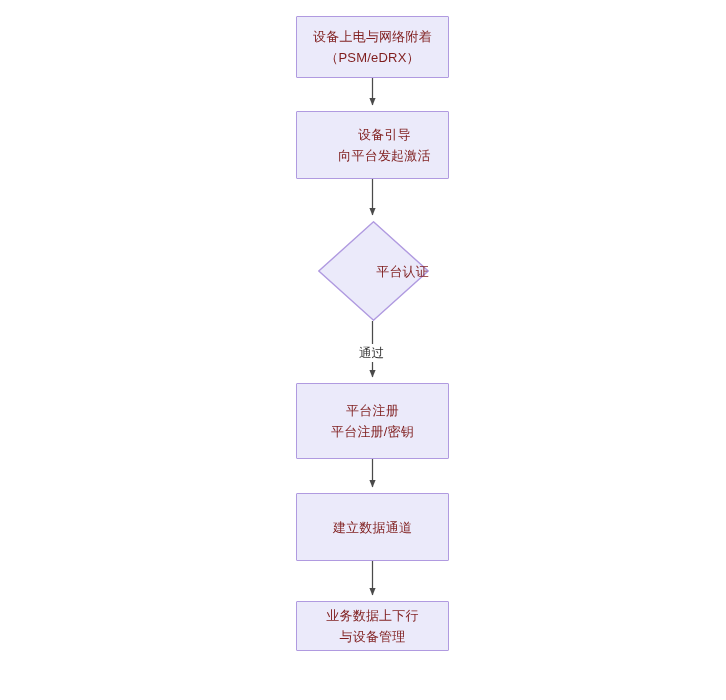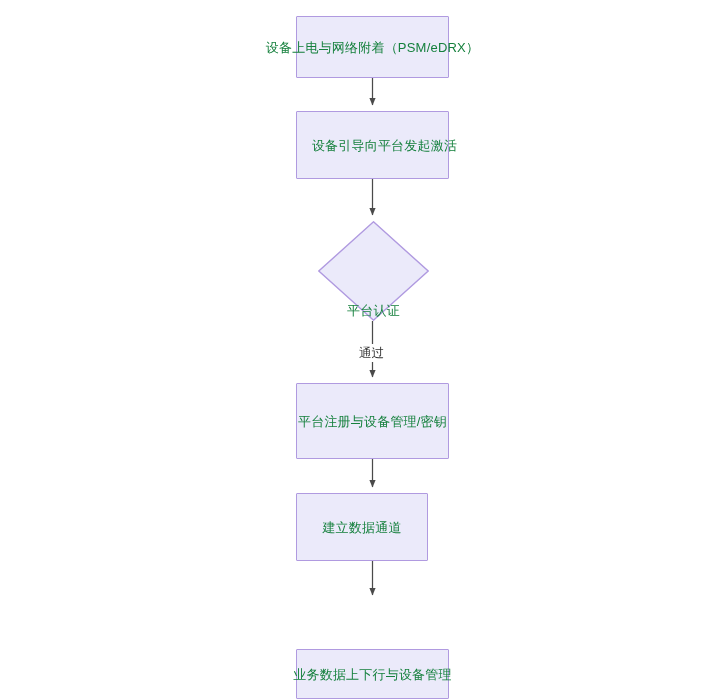--- a/index.html
+++ b/index.html
@@ -29,25 +29,25 @@
     top: 0;
     width: 726px;
     height: 700px;
     pointer-events: none;
   }
 
   .node {
     position: absolute;
     box-sizing: border-box;
     display: flex;
-    flex-direction: row;
+    flex-direction: column;
     align-items: center;
     justify-content: center;
     text-align: center;
-    color: #15803d;
+    color: #7f1d1d;
     font-size: 13px;
     line-height: 21px;
     letter-spacing: 0.2px;
   }
 
   .node.process {
     background: #ebeafa;
     border: 1.4px solid #b09ae0;
     border-radius: 1px;
   }
@@ -116,27 +116,27 @@
 
   <div class="node decision" style="left:318px; top:221px; width:111px; height:100px;">
     <svg class="diamond-shape" viewBox="0 0 111 100" preserveAspectRatio="none">
       <polygon points="55.5,0.8 110.2,50 55.5,99.2 0.8,50" fill="#ebeafa" stroke="#b09ae0" stroke-width="1.4"></polygon>
     </svg>
     <div class="node-label">平台认证</div>
   </div>
 
   <div class="node process" style="left:296px; top:383px; width:153px; height:76px;">
     <div class="node-label">平台注册</div>
-    <div class="node-label">与设备管理/密钥</div>
+    <div class="node-label">平台注册/密钥</div>
   </div>
 
-  <div class="node process" style="left:296px; top:493px; width:132px; height:68px;">
+  <div class="node process" style="left:296px; top:493px; width:153px; height:68px;">
     <div class="node-label">建立数据通道</div>
   </div>
 
-  <div class="node process" style="left:296px; top:601px; width:153px; height:50px;margin-top:48px;">
+  <div class="node process" style="left:296px; top:601px; width:153px; height:50px;">
     <div class="node-label">业务数据上下行</div>
     <div class="node-label">与设备管理</div>
   </div>
 
   <div class="edge-label" style="left:357px; top:344px;">通过</div>
 
 </div>
 
 </body></html>

